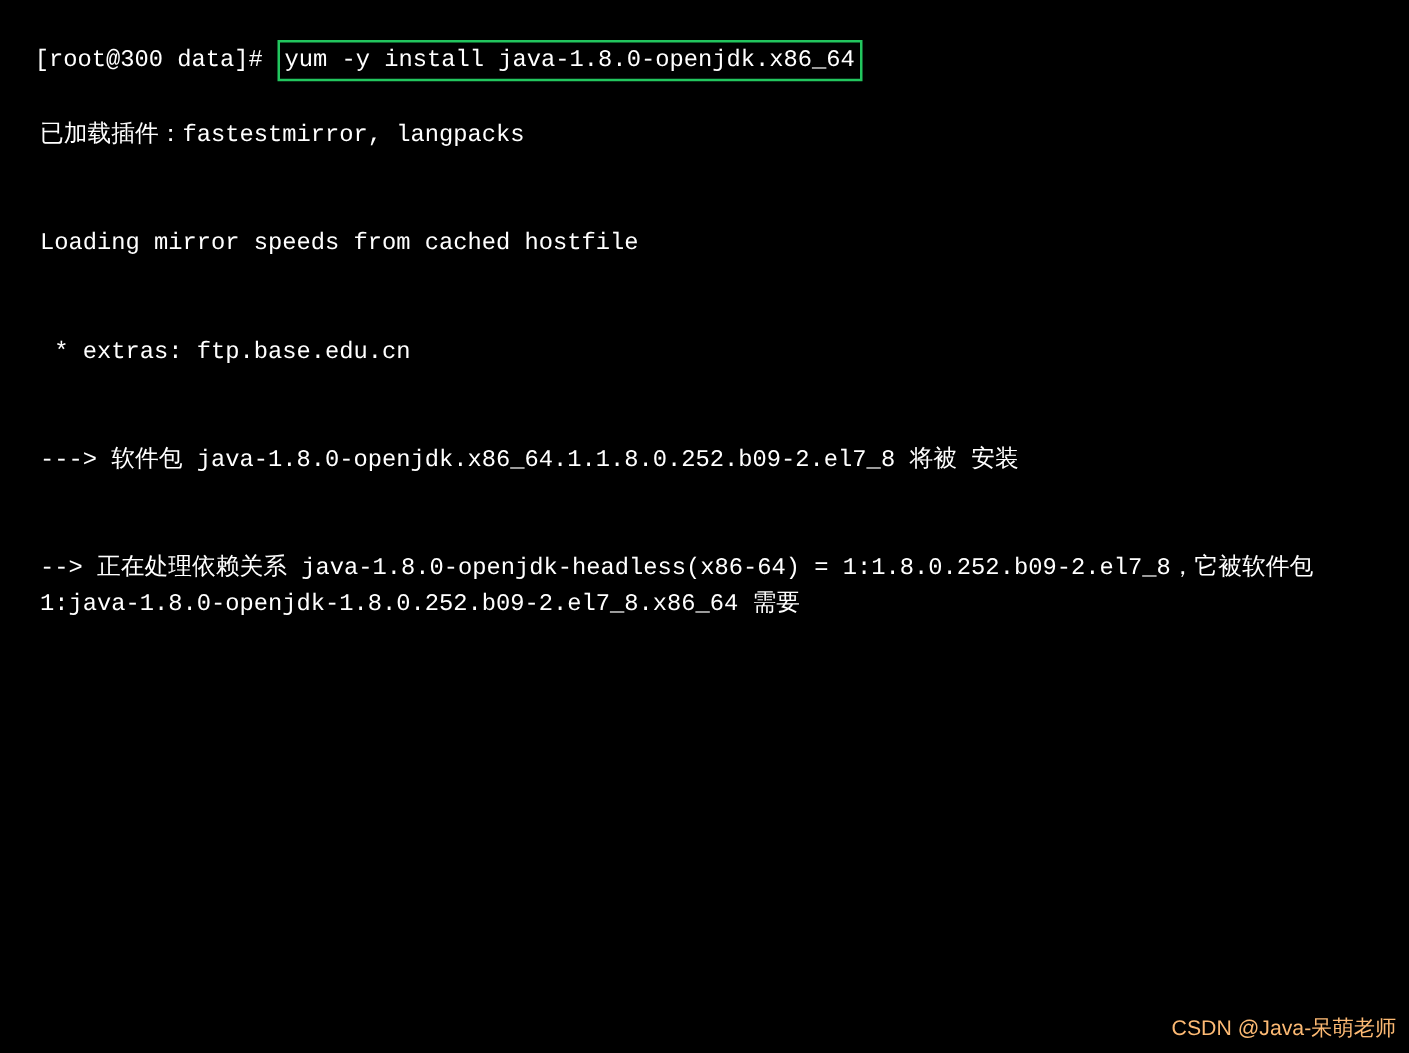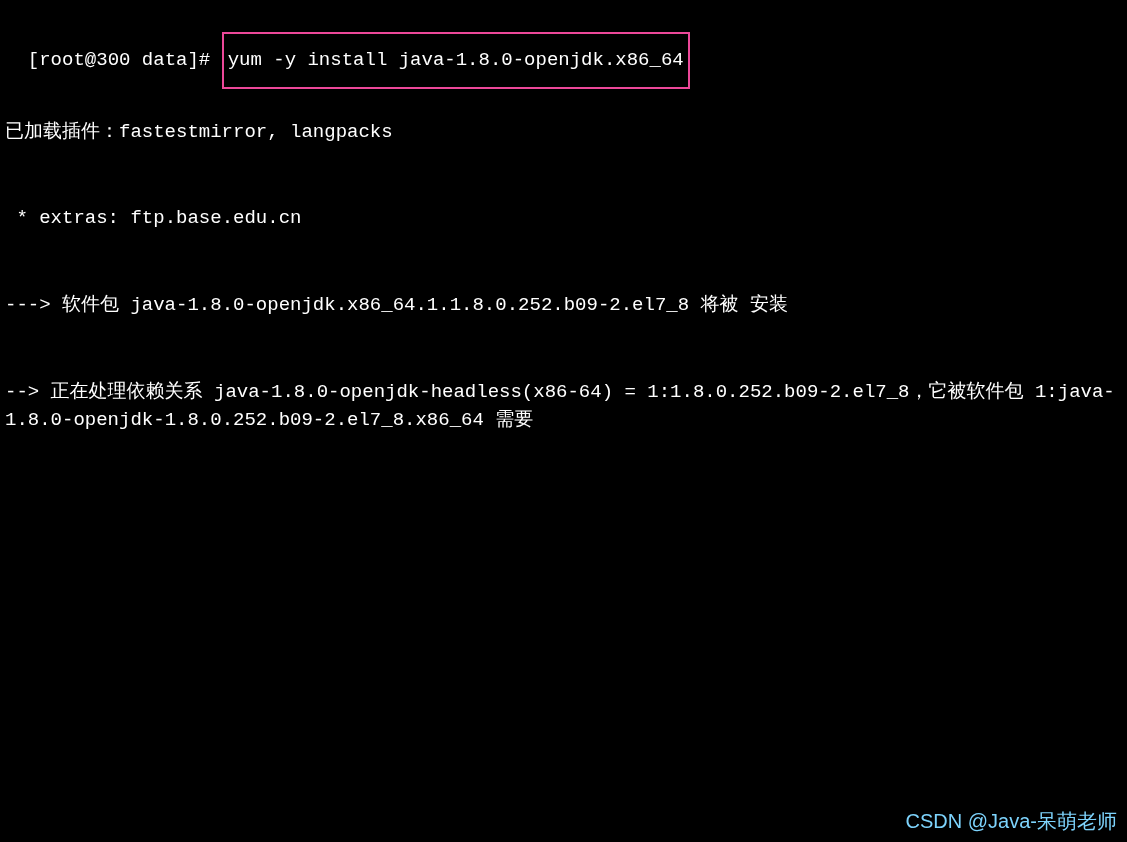--- a/index.html
+++ b/index.html
@@ -20,41 +20,42 @@
       position: relative;
     }
     .terminal {
       white-space: pre-wrap;
       word-wrap: break-word;
     }
     .prompt-line {
       display: inline;
     }
     .highlighted-command {
-      border: 2px solid #ec4899;
+      border: 2px solid #22c55e;
       display: inline-block;
-      padding: 12px 4px;
+      padding: 0 4px;
       margin-top: -2px;
     }
     .watermark {
       position: absolute;
       bottom: 6px;
       right: 10px;
-      color: #7dd3fc;
-      font-size: 20px;
+      color: #fdba74;
+      font-size: 17px;
       font-family: Arial, sans-serif;
     }
-    .line { display: block; }
+    .line { display: block; margin-left: 27px; }
   </style>
 </head>
 <body>
 
 <div class="terminal">
   <span class="prompt-line">[root@300 data]# </span><span class="highlighted-command">yum -y install java-1.8.0-openjdk.x86_64</span>
   <span class="line">已加载插件：fastestmirror, langpacks</span>
+  <span class="line">Loading mirror speeds from cached hostfile</span>
   <span class="line"> * extras: ftp.base.edu.cn</span>
   <span class="line">---&gt; 软件包 java-1.8.0-openjdk.x86_64.1.1.8.0.252.b09-2.el7_8 将被 安装</span>
   <span class="line">--&gt; 正在处理依赖关系 java-1.8.0-openjdk-headless(x86-64) = 1:1.8.0.252.b09-2.el7_8，它被软件包 1:java-1.8.0-openjdk-1.8.0.252.b09-2.el7_8.x86_64 需要</span>
   
   
   
   <span class="line"></span>
   
   <span class="line"></span>
   

